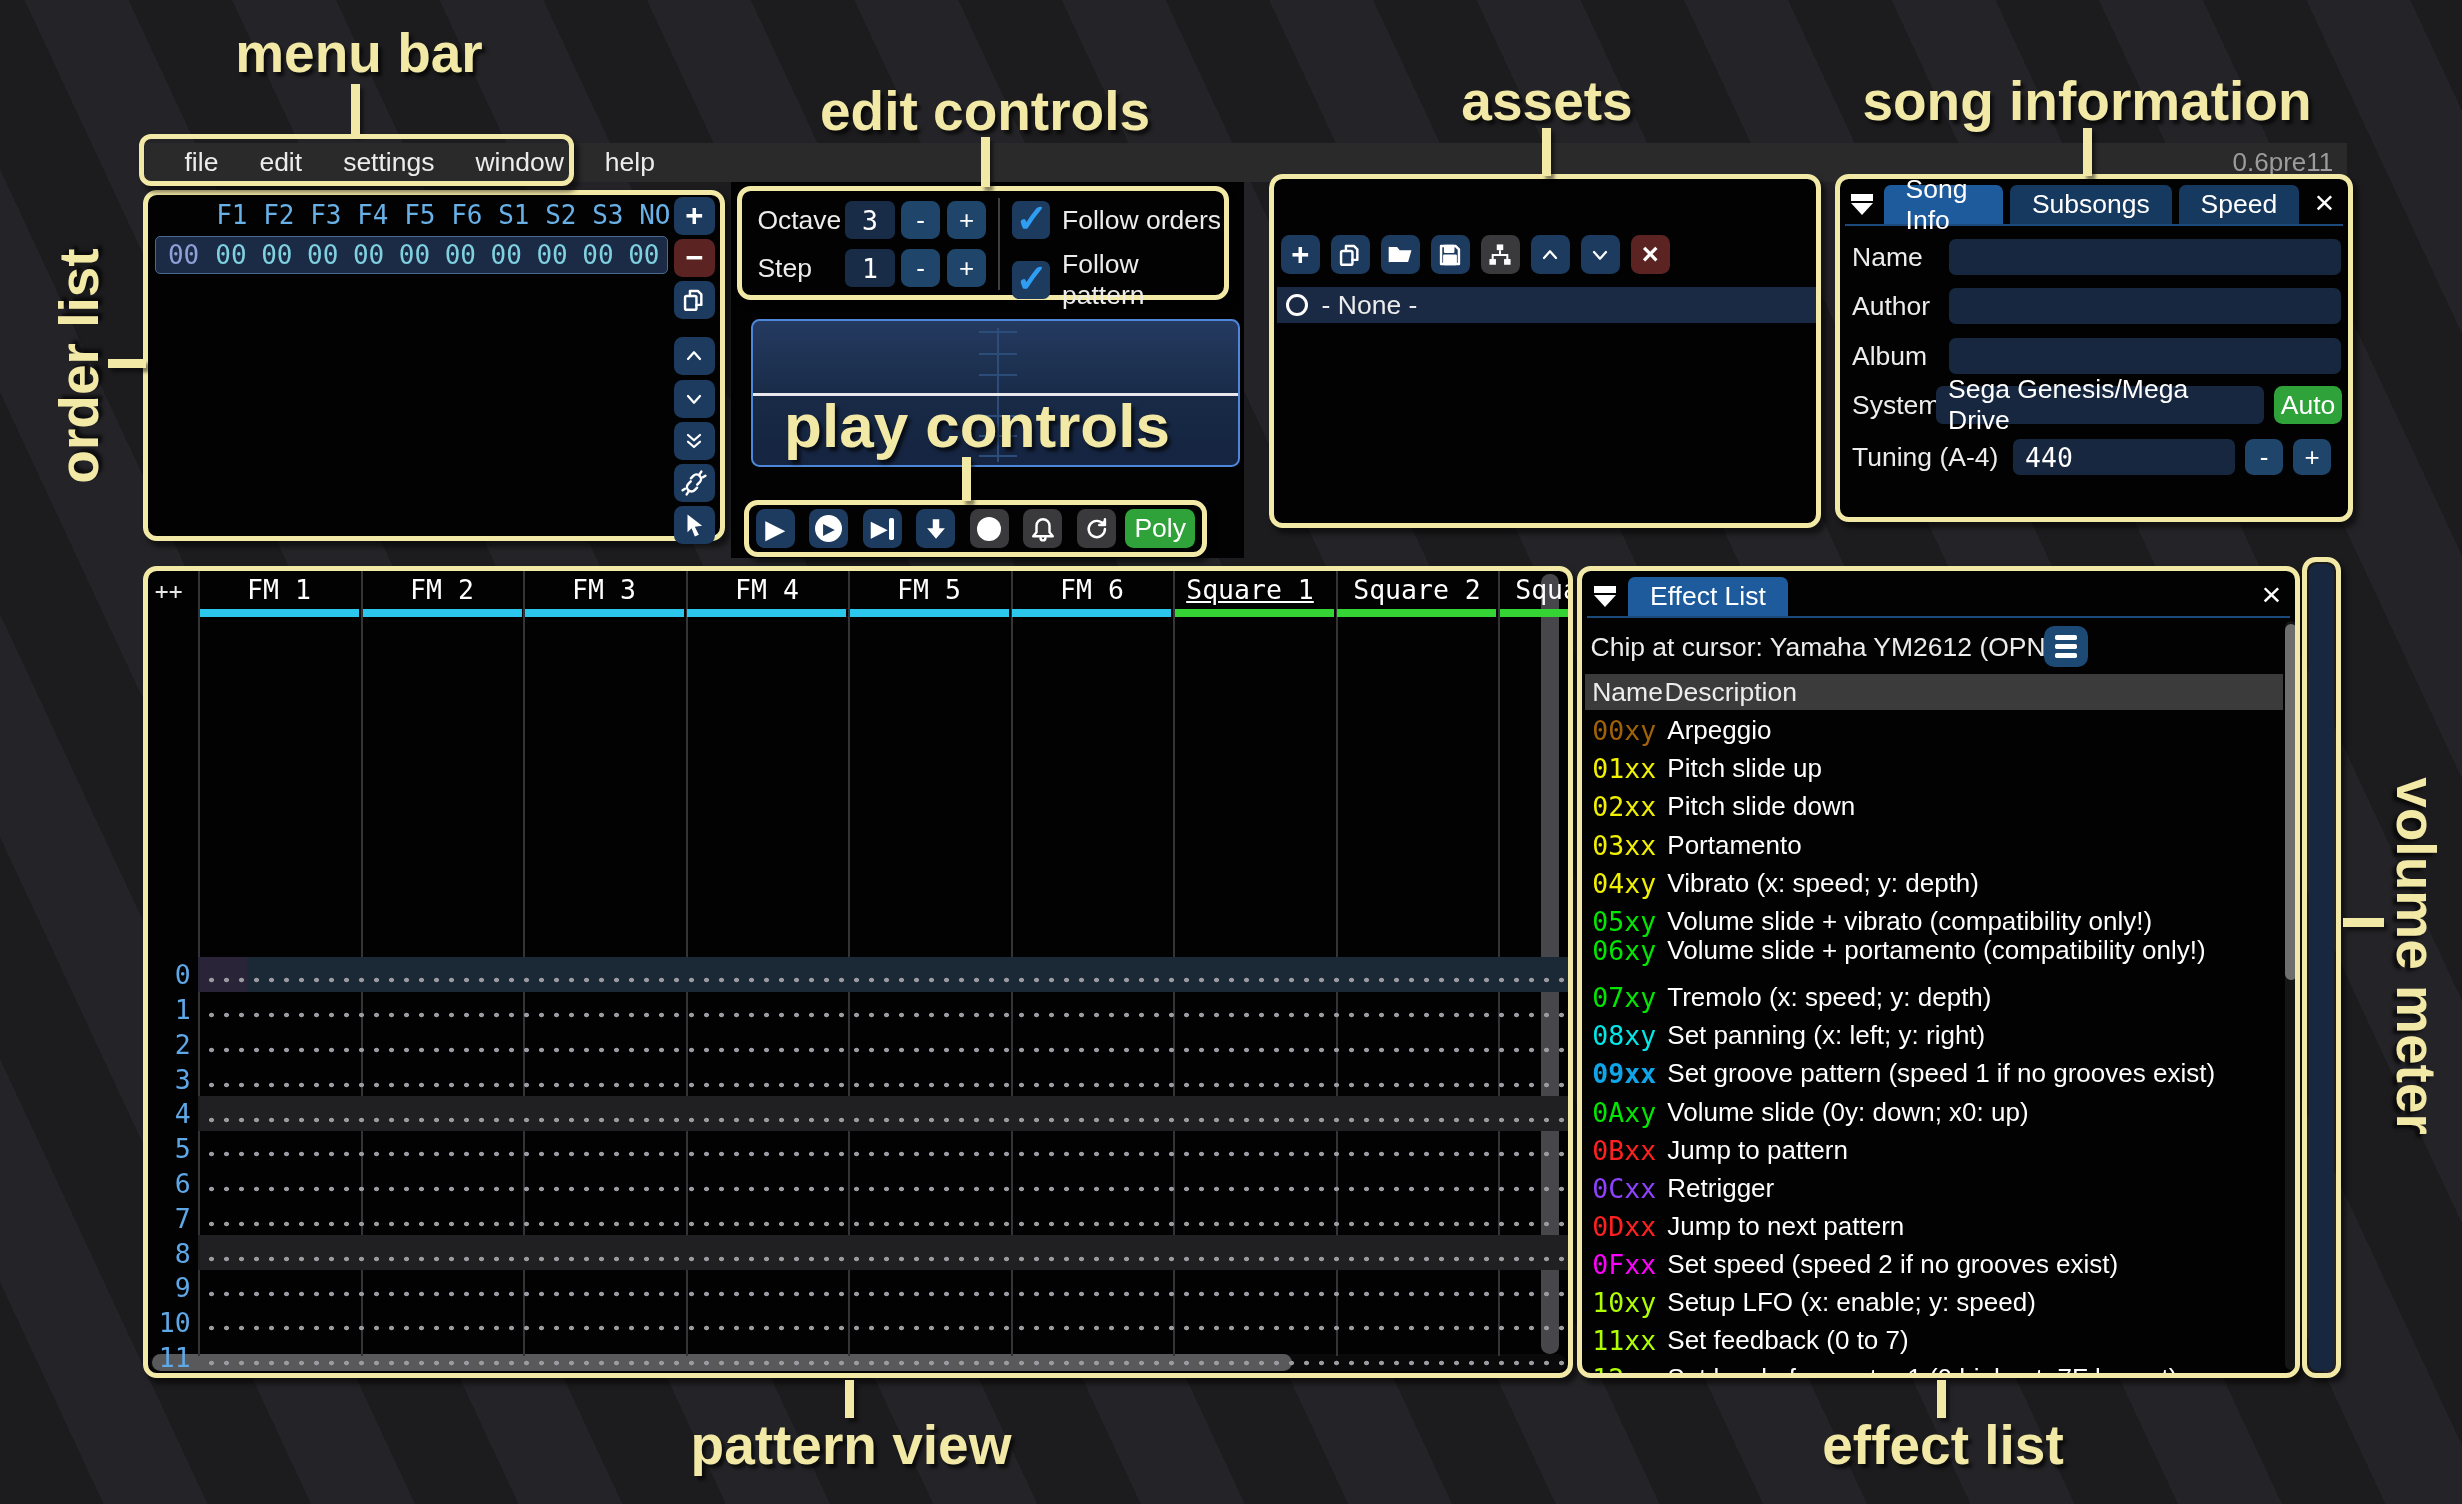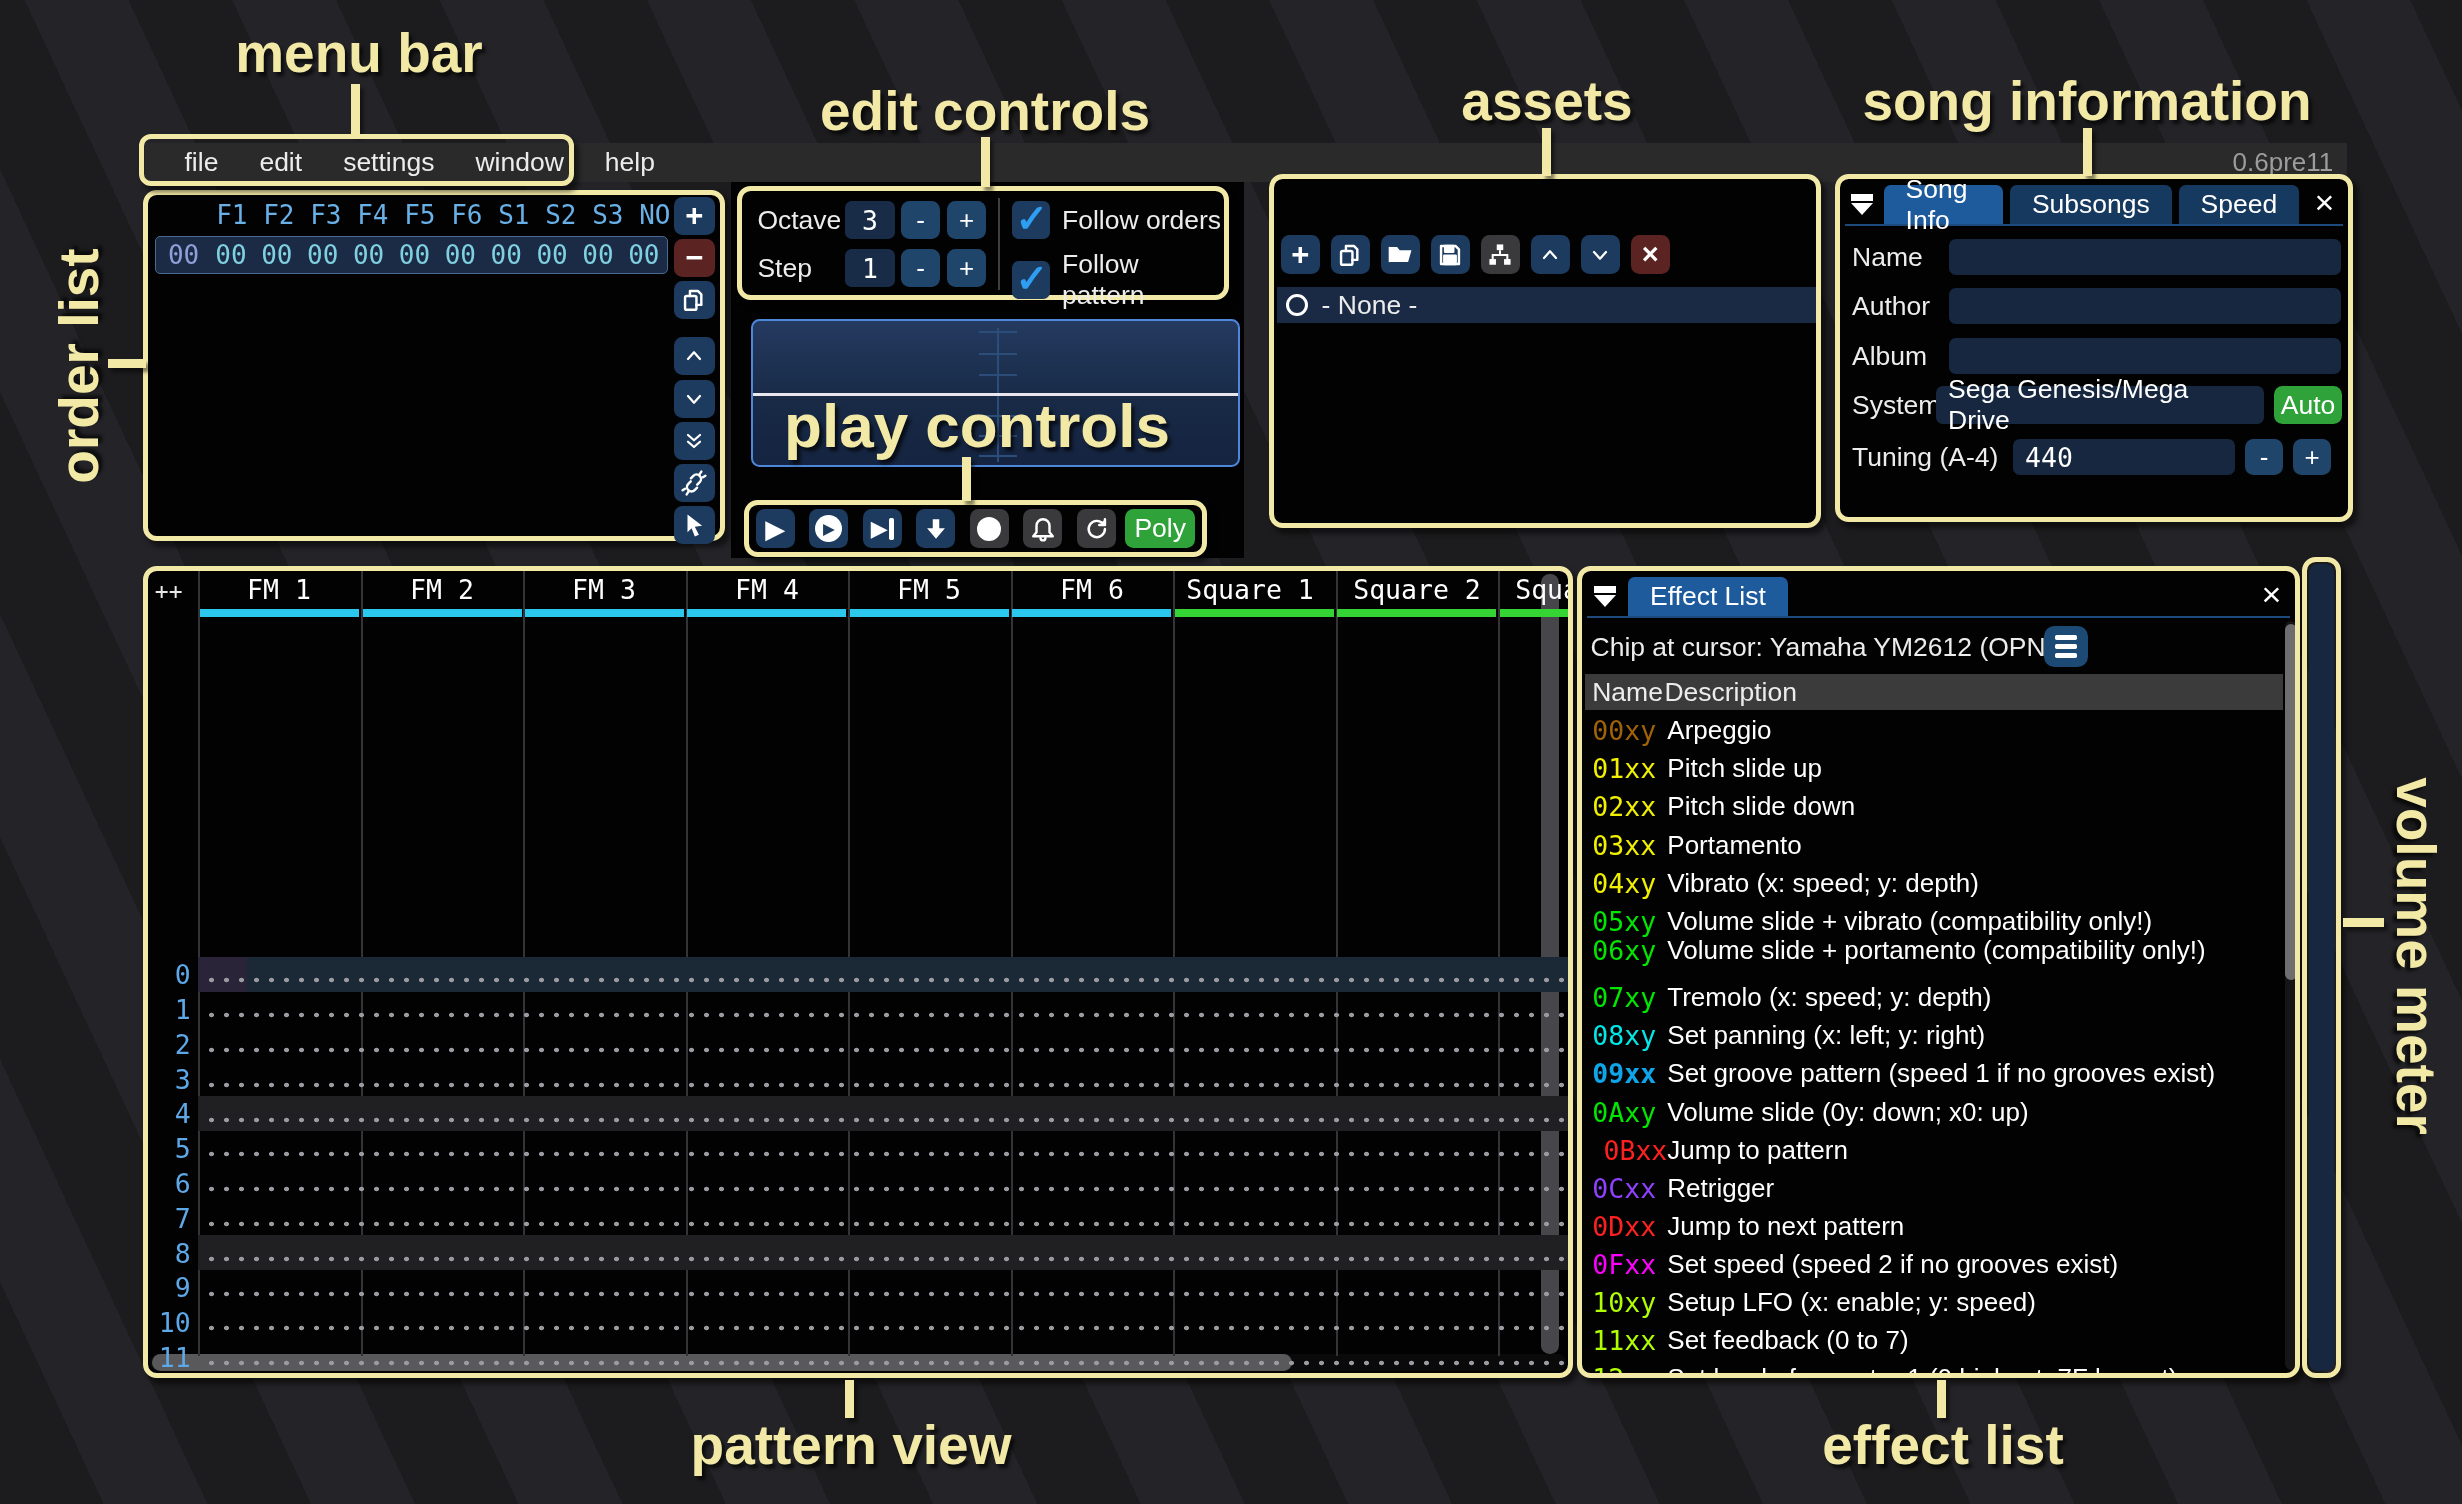--- a/index.html
+++ b/index.html
@@ -325,21 +325,21 @@
       <div class="pv-div" style="left: 538px;"></div>
       <div class="pv-head mono" style="left: 538px; width: 162px;">FM 4</div>
       <div class="pv-bar" style="left: 539px; width: 159px; background: rgb(43, 199, 236);"></div>
       <div class="pv-div" style="left: 700px;"></div>
       <div class="pv-head mono" style="left: 700px; width: 162px;">FM 5</div>
       <div class="pv-bar" style="left: 702px; width: 159px; background: rgb(43, 199, 236);"></div>
       <div class="pv-div" style="left: 863px;"></div>
       <div class="pv-head mono" style="left: 863px; width: 162px;">FM 6</div>
       <div class="pv-bar" style="left: 864px; width: 159px; background: rgb(43, 199, 236);"></div>
       <div class="pv-div" style="left: 1025px;"></div>
-      <div class="pv-head mono" style="left: 1025px; width: 154px;">Square 1</div>
+      <div class="pv-head mono" style="left: 1025px; width: 154px; text-decoration: underline;">Square 1</div>
       <div class="pv-bar" style="left: 1027px; width: 159px; background: rgb(53, 212, 53);"></div>
       <div class="pv-div" style="left: 1188px;"></div>
       <div class="pv-head mono" style="left: 1188px; width: 162px;">Square 2</div>
       <div class="pv-bar" style="left: 1189px; width: 159px; background: rgb(53, 212, 53);"></div>
       <div class="pv-div" style="left: 1350px;"></div>
       <div class="pv-head mono" style="left: 1350px; width: 162px;">Square 3</div>
       <div class="pv-bar" style="left: 1352px; width: 159px; background: rgb(53, 212, 53);"></div>
       <div class="abs" style="left: 50px; width: 1462px; top: 386px; height: 35px; background: rgb(27, 41, 54);"></div>
       <div class="abs" style="left: 50px; width: 49px; top: 386px; height: 35px; background: rgb(42, 36, 56);"></div>
       <div class="rownum mono" style="left: 1.7px; top: 388px;">0</div>
@@ -429,21 +429,21 @@
       </div>
       <div class="fxrow" style="top: 483px;">
         <span class="fxcode mono" style="color: #0ea5e9; font-weight: bold;">09xx</span>
         <span class="fxdesc">Set groove pattern (speed 1 if no grooves exist)</span>
       </div>
       <div class="fxrow" style="top: 522px;">
         <span class="fxcode mono" style="color: rgb(0, 232, 0);">0Axy</span>
         <span class="fxdesc">Volume slide (0y: down; x0: up)</span>
       </div>
       <div class="fxrow" style="top: 560px;">
-        <span class="fxcode mono" style="color: rgb(255, 32, 32); text-align: right;">0Bxx</span>
+        <span class="fxcode mono" style="color: rgb(255, 32, 32);">0Bxx</span>
         <span class="fxdesc">Jump to pattern</span>
       </div>
       <div class="fxrow" style="top: 598px;">
         <span class="fxcode mono" style="color: rgb(144, 64, 255);">0Cxx</span>
         <span class="fxdesc">Retrigger</span>
       </div>
       <div class="fxrow" style="top: 636px; align-items: center;">
         <span class="fxcode mono" style="color: rgb(255, 32, 32);">0Dxx</span>
         <span class="fxdesc">Jump to next pattern</span>
       </div>

